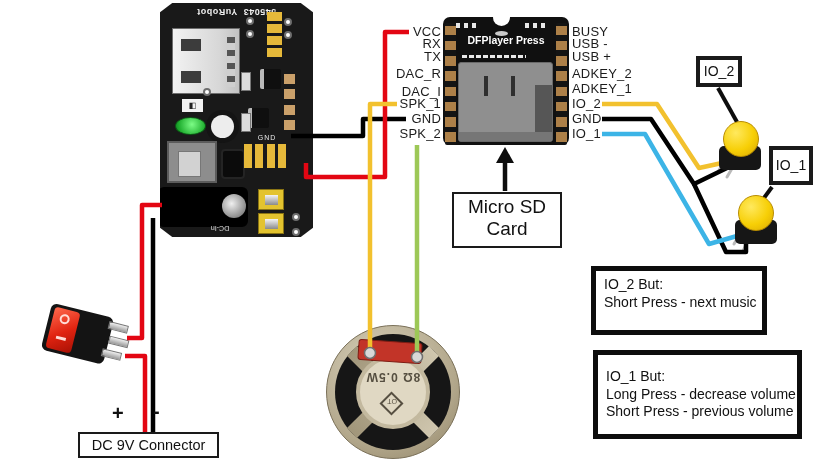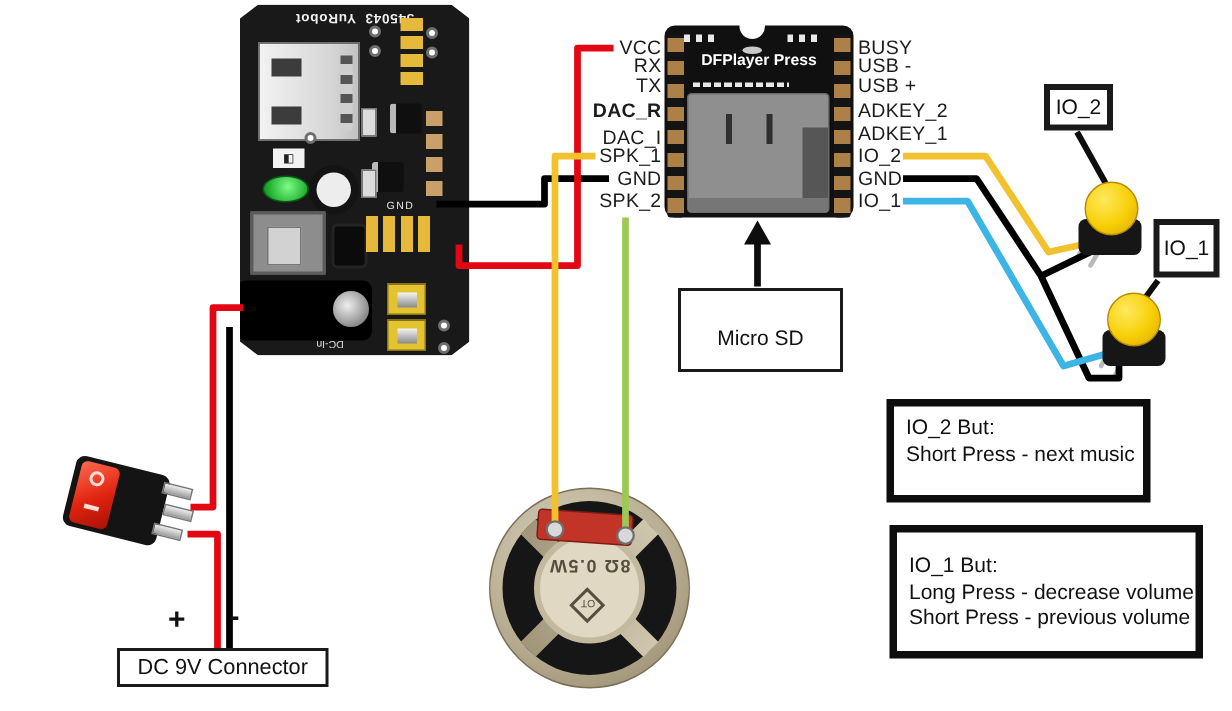--- a/index.html
+++ b/index.html
@@ -156,21 +156,21 @@
       <div class="sdcard"></div>
       <div class="sdlip"></div>
     </div>
     <div class="padcol" style="left:2px;"></div>
     <div class="padcol" style="left:113px;"></div>
   </div>
 
   <div class="pinlab pl-left" style="top:24px;">VCC</div>
   <div class="pinlab pl-left" style="top:36px;">RX</div>
   <div class="pinlab pl-left" style="top:49px;">TX</div>
-  <div class="pinlab pl-left" style="top:66px;font-weight:bold;">DAC_R</div>
+  <div class="pinlab pl-left" style="top:66px;">DAC_R</div>
   <div class="pinlab pl-left" style="top:84px;">DAC_I</div>
   <div class="pinlab pl-left" style="top:96px;">SPK_1</div>
   <div class="pinlab pl-left" style="top:111px;">GND</div>
   <div class="pinlab pl-left" style="top:126px;">SPK_2</div>
 
   <div class="pinlab pl-right" style="top:24px;">BUSY</div>
   <div class="pinlab pl-right" style="top:36px;">USB -</div>
   <div class="pinlab pl-right" style="top:49px;">USB +</div>
   <div class="pinlab pl-right" style="top:66px;">ADKEY_2</div>
   <div class="pinlab pl-right" style="top:81px;">ADKEY_1</div>
@@ -247,22 +247,23 @@
       <path d="M718,88 L737,122"></path>
       <path d="M772,187 L758,206"></path>
     </g>
 
     <g>
       <path d="M505,191 L505,160" stroke="#0d0d0d" stroke-width="4.5"></path>
       <polygon points="496,163 514,163 505,147" fill="#0d0d0d"></polygon>
     </g>
   </svg>
 
-  <div class="wbox" style="left:452px;top:192px;width:110px;height:56px;font-size:14px;line-height:22px;padding-top:20px;z-index:7;">
+  <div class="wbox" style="left:452px;top:192px;width:110px;height:56px;font-size:19px;line-height:22px;padding-top:2px;z-index:7;">
     <div>Micro SD</div>
+    <div>Card</div>
   </div>
   <div class="wbox tagbox" style="left:696px;top:56px;width:46px;height:31px;line-height:23px;z-index:7;">IO_2</div>
   <div class="wbox tagbox" style="left:769px;top:146px;width:44px;height:39px;line-height:31px;z-index:7;">IO_1</div>
 
   <div class="notebox" style="left:591px;top:266px;width:176px;height:69px;z-index:7;">
     <div>IO_2 But:</div>
     <div>Short Press - next music</div>
   </div>
   <div class="notebox" style="left:593px;top:350px;width:209px;height:89px;padding-top:13px;z-index:7;">
     <div>IO_1 But:</div>

